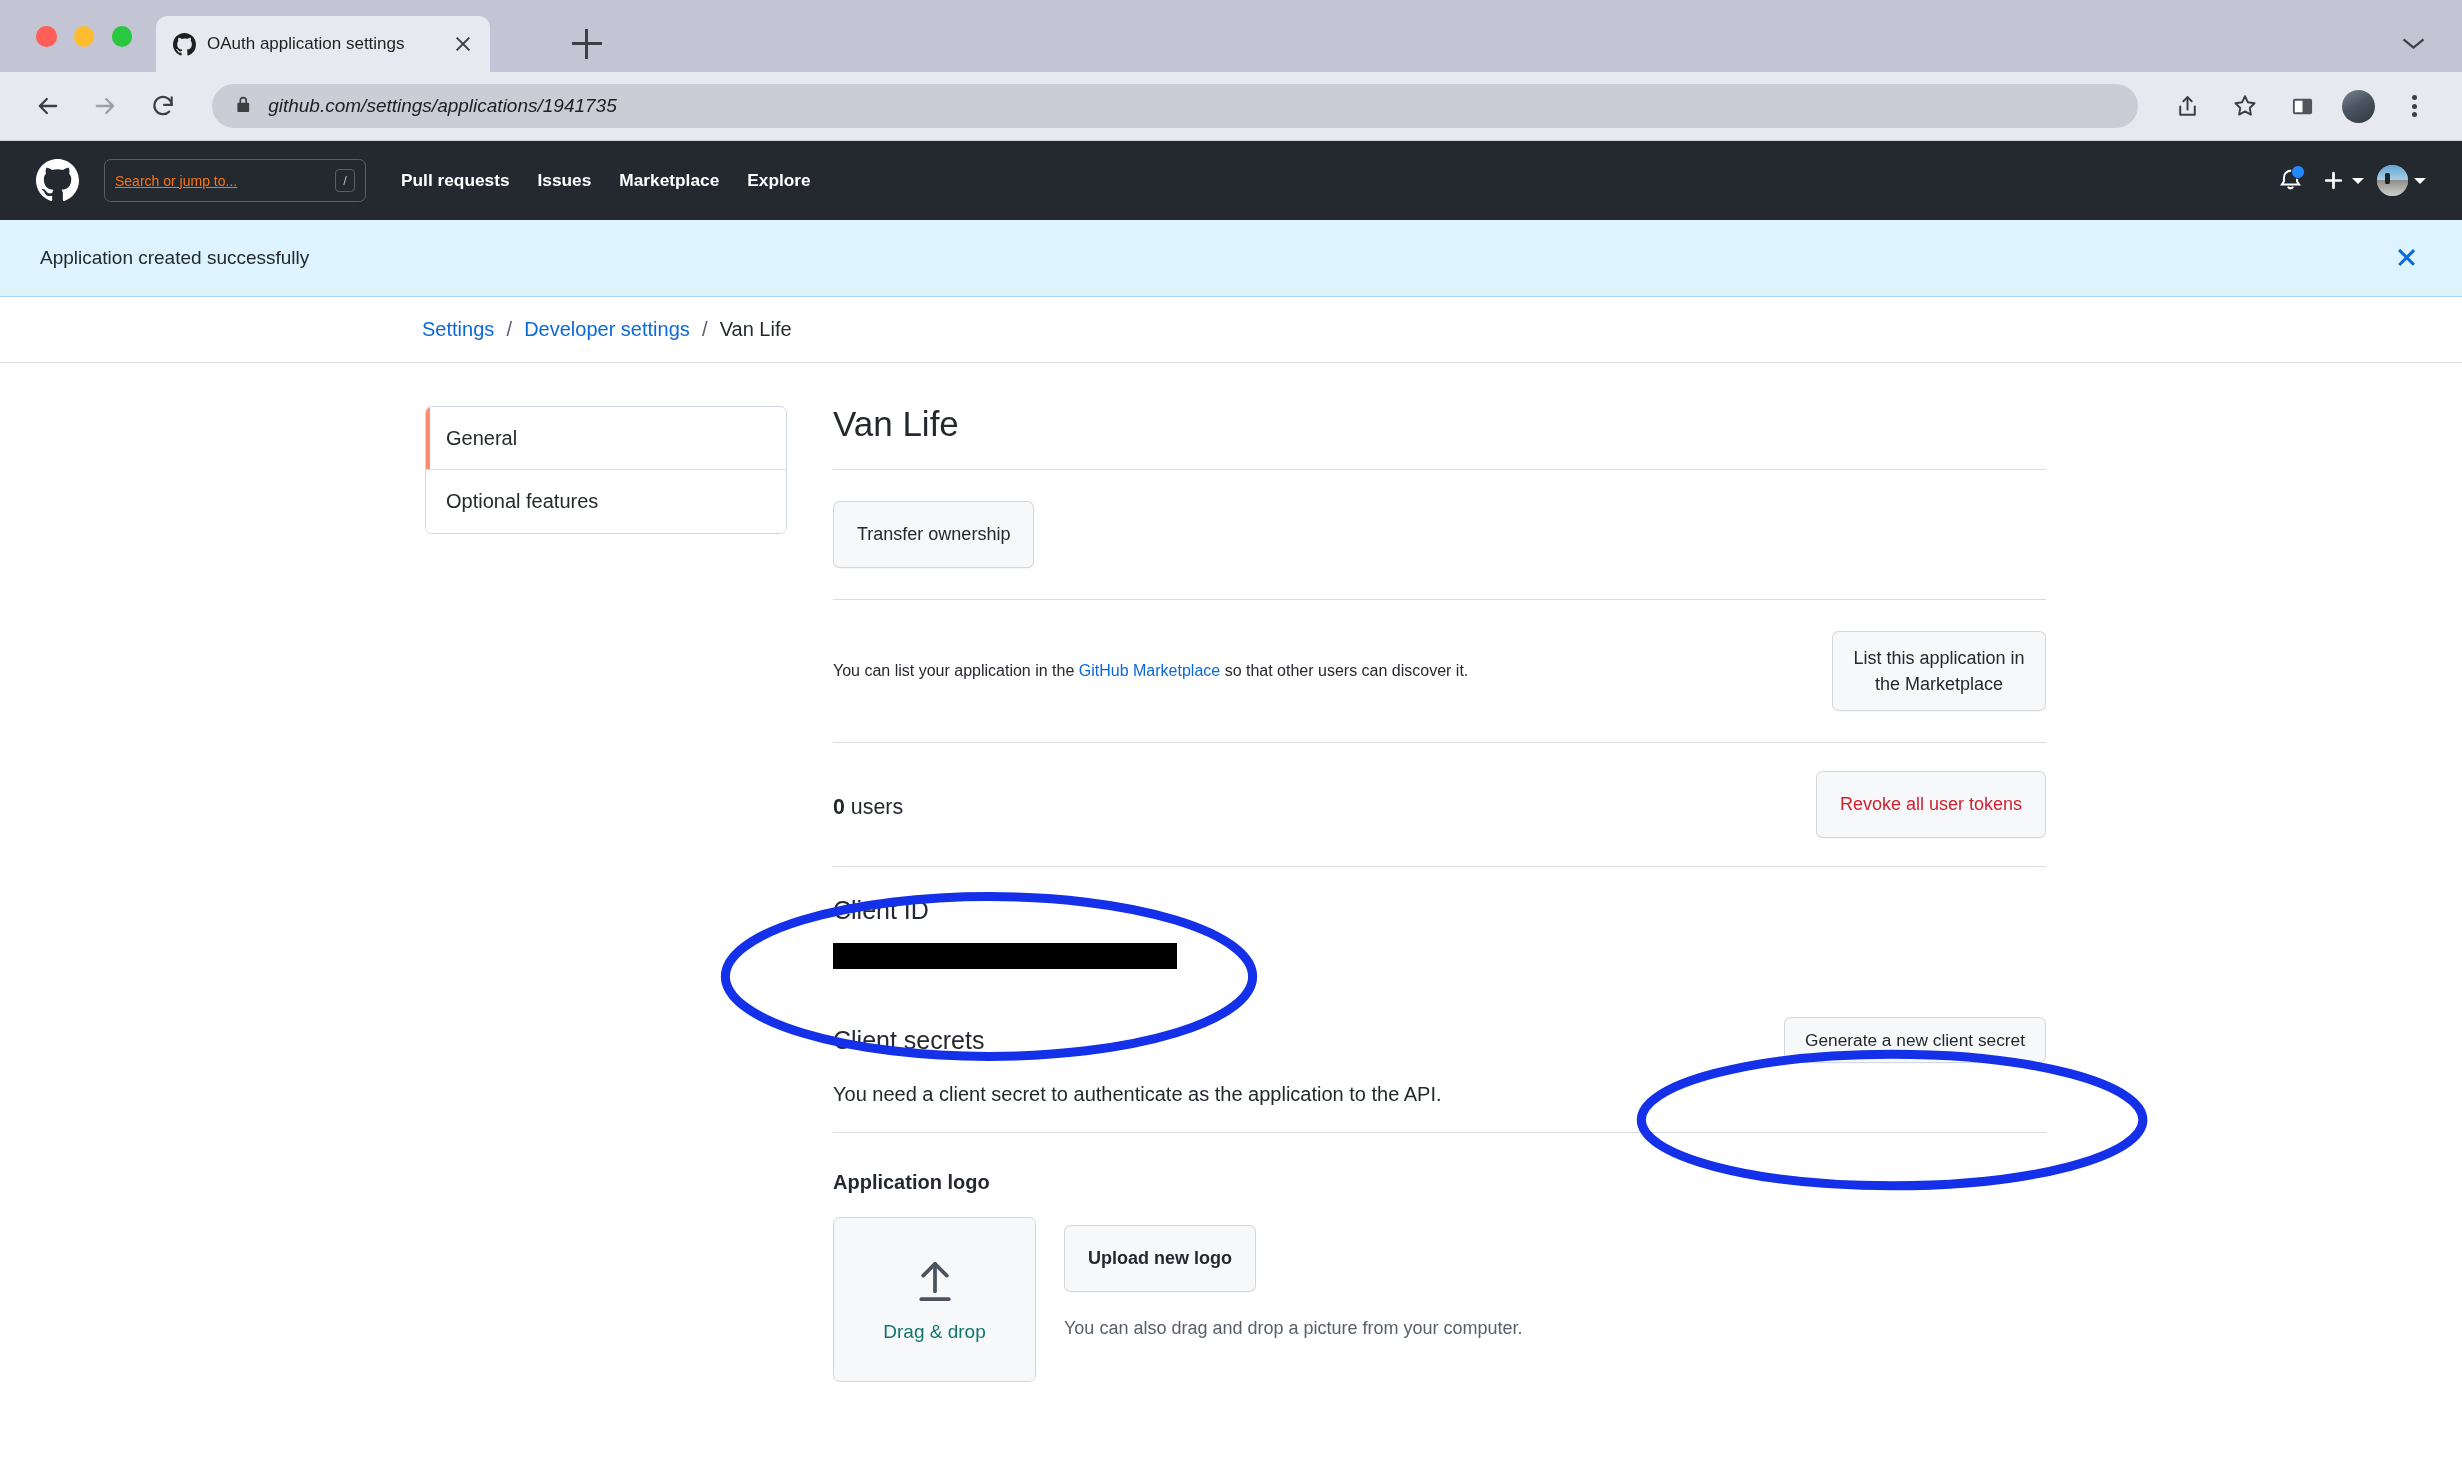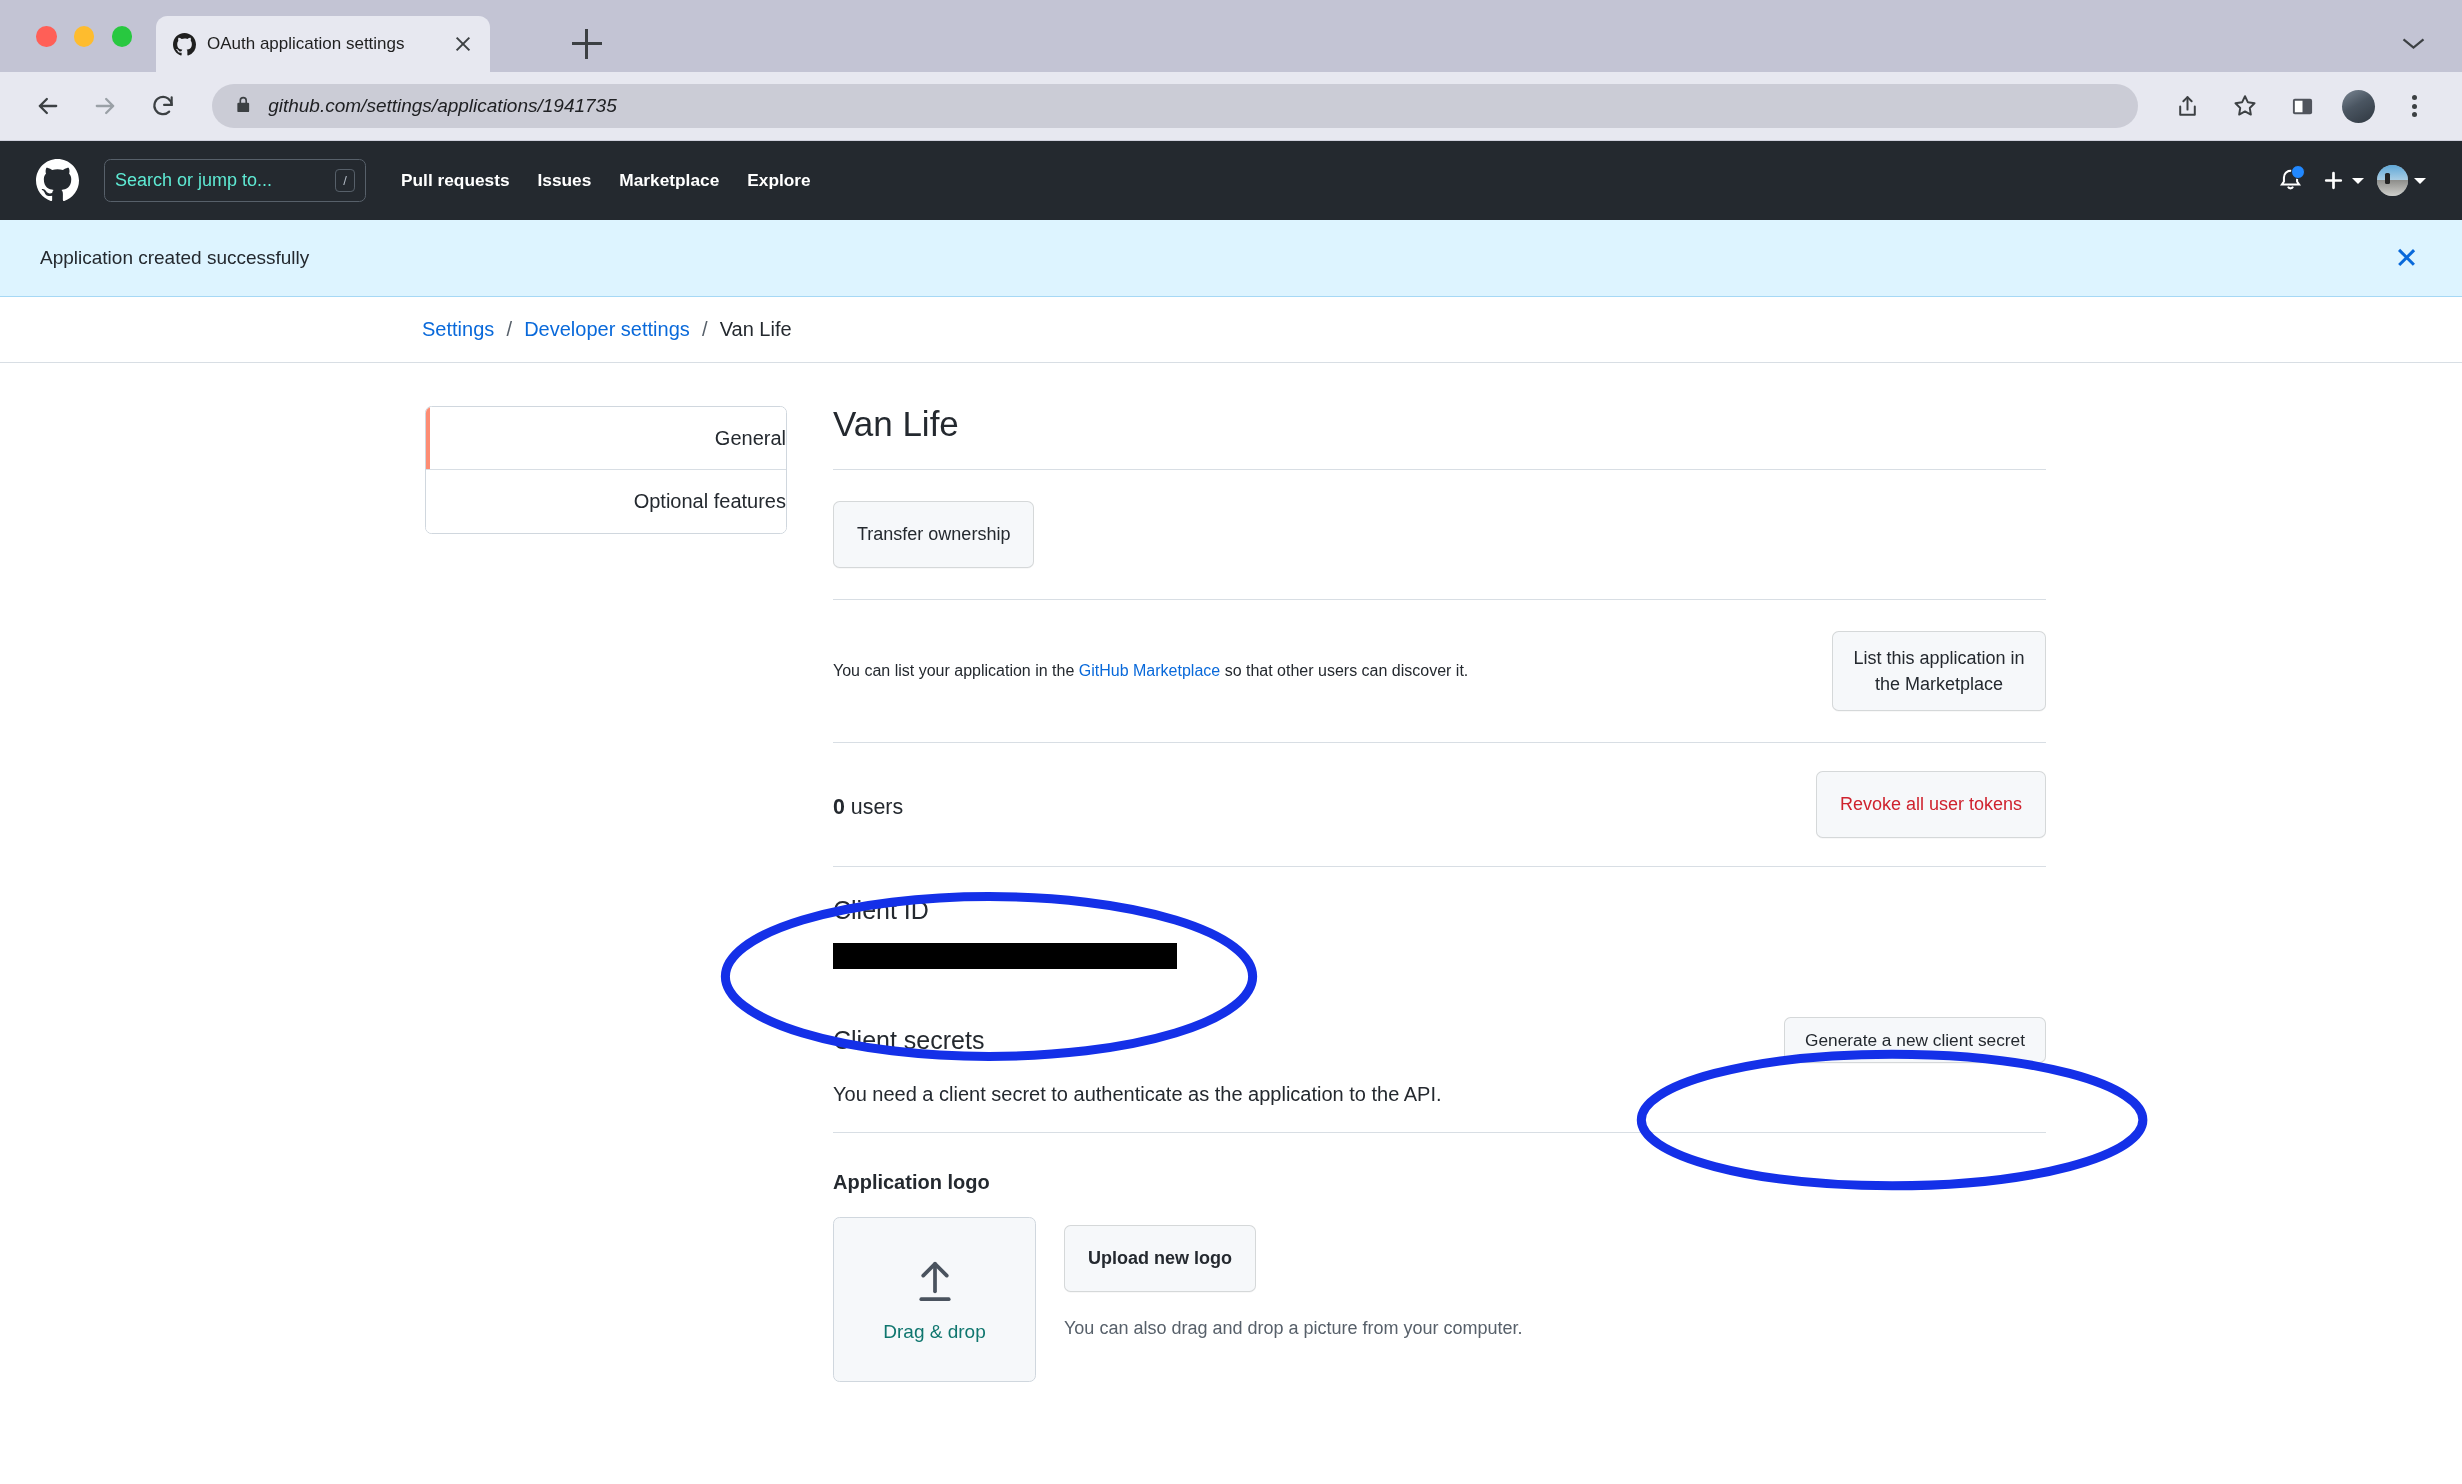--- a/index.html
+++ b/index.html
@@ -80,21 +80,21 @@
   .gh-header {
     height: 79px; background:#24292f;
     display:flex; align-items:center; padding: 0 36px; gap: 0;
   }
   .gh-logo { width:43px; height:43px; flex:none; margin-right:25px; }
   .gh-search {
     width: 262px; height: 43px; border:0.8px solid #57606a; border-radius:6.6px;
     display:flex; align-items:center; padding: 0 10px; gap:6.6px;
     background: transparent;
   }
-  .gh-search-ph { flex:1; font-size:18px; color:#5eead4; white-space:nowrap; }
+  .gh-search-ph { flex:1; font-size:14px; color:#f97316; white-space:nowrap;text-decoration:underline; }
   .slashkey {
     width:20px; height:23px; border:0.8px solid #57606a; border-radius:4.1px;
     display:flex; align-items:center; justify-content:center;
     font-size:13px; color:#b1bac4; flex:none;
   }
   .gh-nav { display:flex; align-items:center; gap: 28px; margin-left: 35px; }
   .gh-nav a {
     font-size: 17.3px; font-weight: bold; color:#ffffff; text-decoration:none; white-space:nowrap;
   }
   .gh-right { margin-left:auto; display:flex; align-items:center; gap: 13px; }
@@ -144,21 +144,21 @@
   .page { display:flex; padding-top: 43px; position:relative; }
 
   .sidemenu {
     width: 362px; margin-left: 425px; flex:none;
     border:0.8px solid #d0d7de; border-radius:6.6px; overflow:hidden; background:#fff;
     height: fit-content;
   }
   .sidemenu-item {
     height: 63px; display:flex; align-items:center; padding-left: 20px;
     font-size: 20px; color:#24292f; border-bottom:0.8px solid #d8dee4;
-    position:relative; cursor:pointer; background:#fff;justify-content:flex-end;
+    position:relative; cursor:pointer; background:#fff;
   }
   .sidemenu-item:last-child { border-bottom:none; }
   .sidemenu-item.active::before {
     content:''; position:absolute; left:0; top:0; bottom:0; width:4.1px; background:#fd8c73;
   }
 
   .content { width: 1213px; margin-left: 46px; flex:none; }
 
   .app-title { font-size: 35px; font-weight:400; color:#24292f; line-height:1; padding-bottom: 28px; }
   .hr { height:0.8px; background:#d8dee4; width:100%; }

